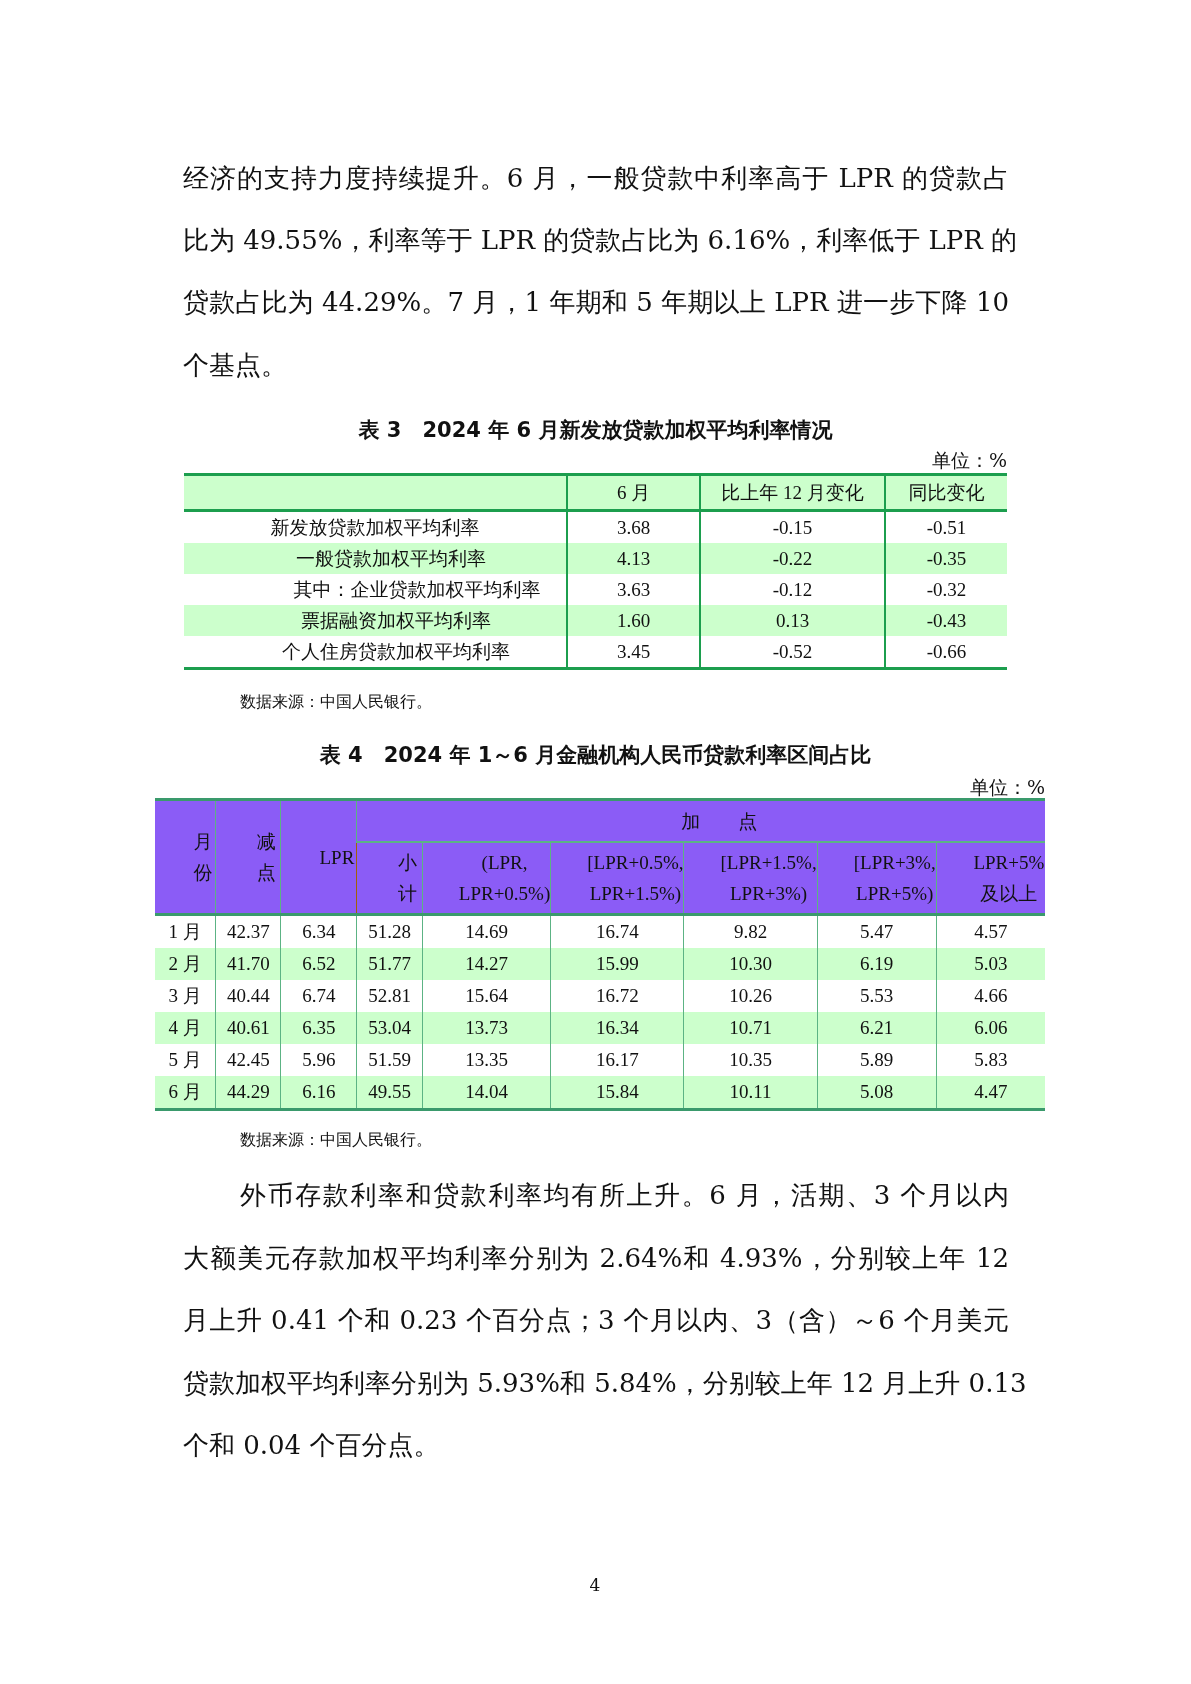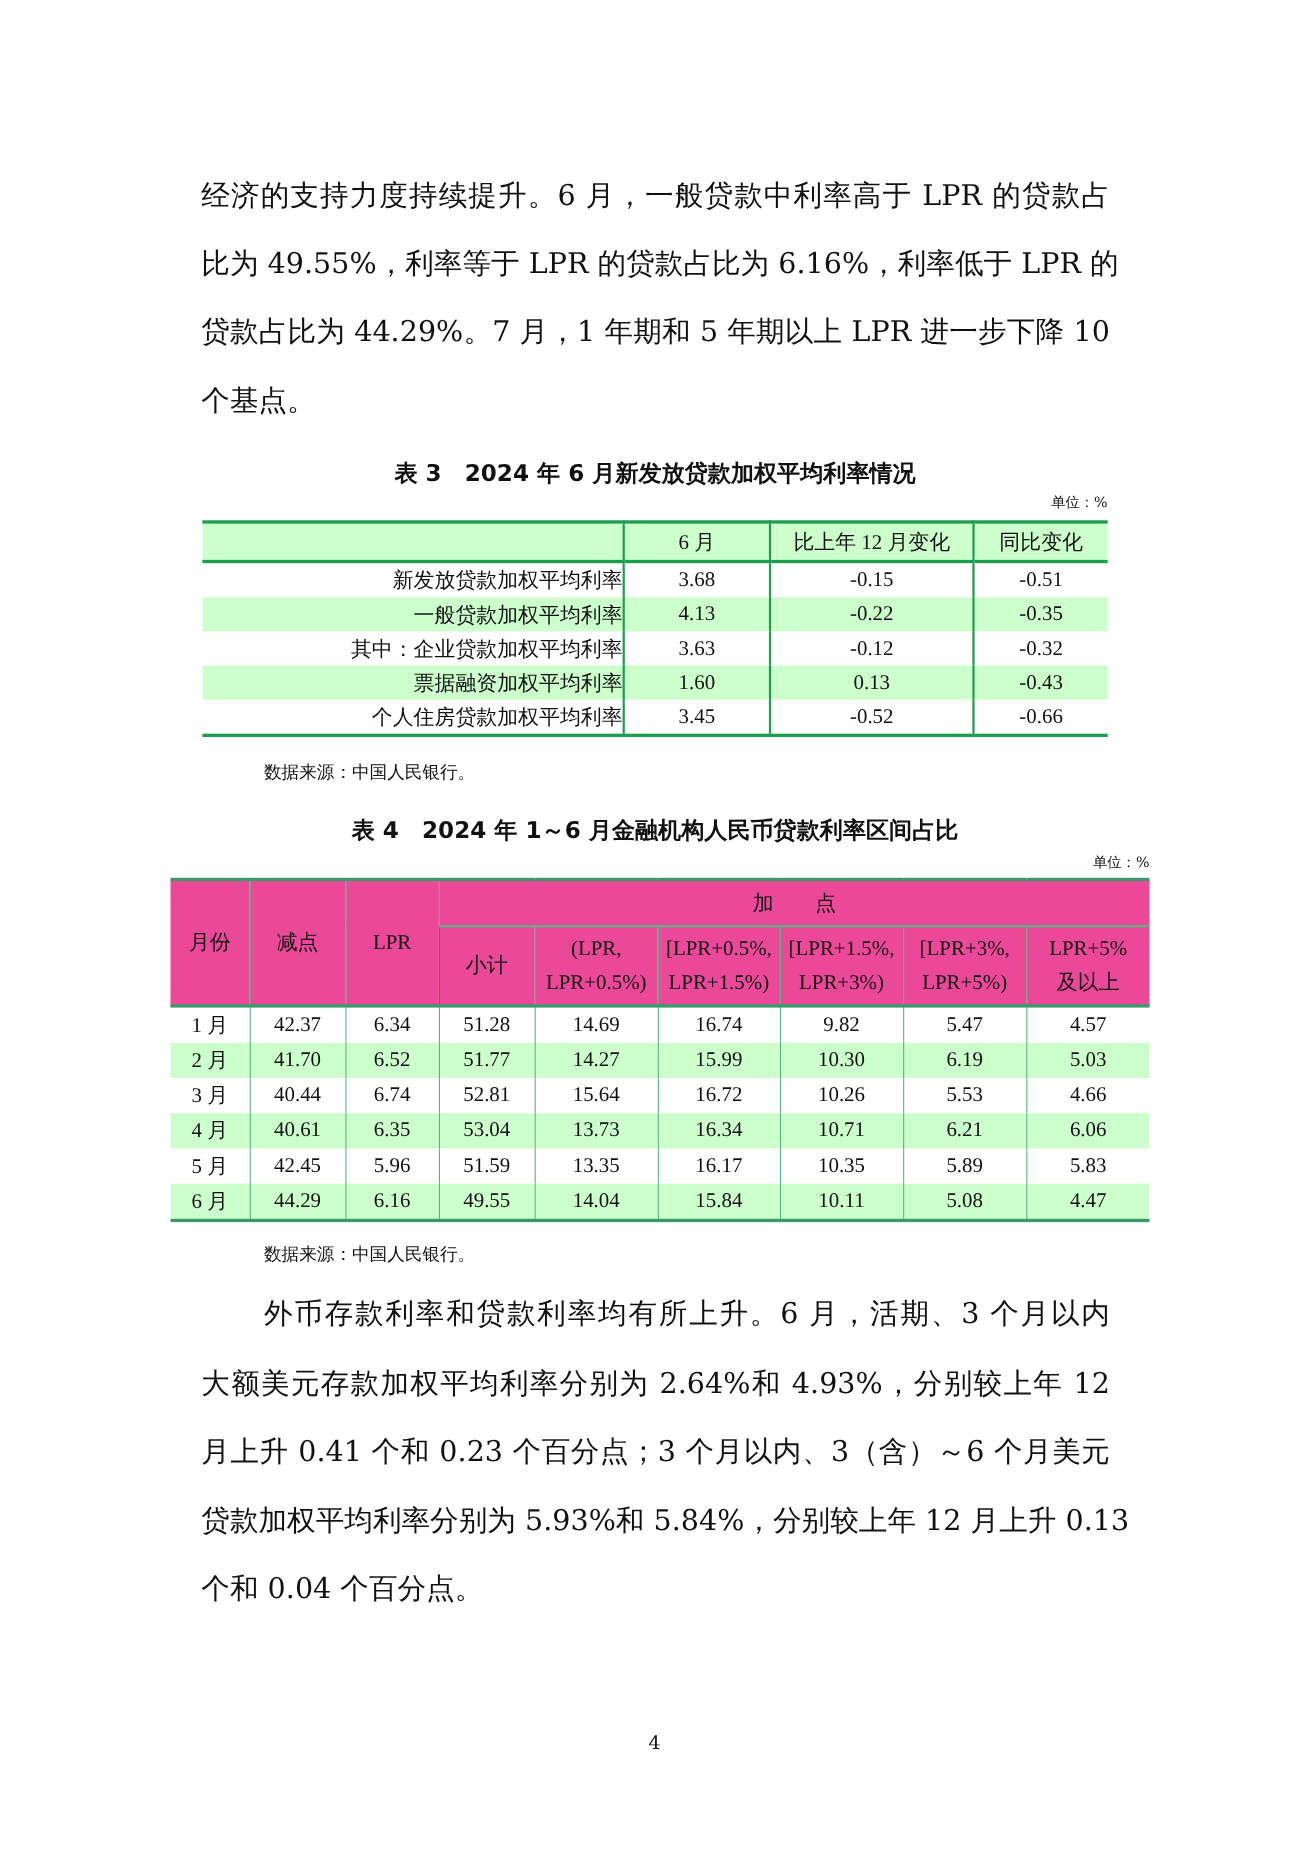--- a/index.html
+++ b/index.html
@@ -3,33 +3,33 @@
 <meta charset="utf-8">
 <style>
   html, body { margin:0; padding:0; background:#ffffff; }
   body { width:1191px; height:1684px; position:relative; overflow:hidden;
          font-family:"DejaVu Serif","Liberation Serif",serif; color:#111; }
   .para-line { position:absolute; left:183px; width:826px; height:40px; line-height:40px;
                font-size:26px; white-space:nowrap; text-align:justify; text-align-last:justify; }
   .para-line.last { text-align-last:left; }
   .tbl-title { position:absolute; left:0; width:1191px; text-align:center;
                font-family:"DejaVu Sans","Liberation Sans",sans-serif; font-size:21px; font-weight:bold; }
-  .unit { position:absolute; font-size:13px; text-align:right; }
+  .unit { position:absolute; font-size:19px; text-align:right; }
   .source { position:absolute; left:240px; font-size:16px; }
   table { position:absolute; border-collapse:collapse; font-family:"Liberation Serif","DejaVu Serif",serif; font-size:19px; }
   .t3 { left:184px; top:473px; width:823px; border-top:3px solid #1c9e4e; border-bottom:3px solid #1c9e4e; }
   .t3 th, .t3 td { height:31px; padding:0; text-align:center; font-weight:normal; }
   .t3 th { background:#ccffcc; height:33px; border-bottom:3px solid #1c9e4e; }
   .t3 td.num, .t3 th.num { border-left:2px solid #1c9e4e; }
-  .t3 td.label { text-align:right; }
+  .t3 td.label { text-align:center; }
   .t3 tr.alt td { background:#ccffcc; }
   .t4 { left:155px; top:798px; width:890px; border-top:3px solid #3a9a6c; border-bottom:3px solid #3a9a6c; }
   .t4 th, .t4 td { padding:0; text-align:center; font-weight:normal; border-left:1px solid #5cb384; }
   .t4 th:first-child, .t4 td:first-child { border-left:none;font-family:Liberation Serif, serif; }
-  .t4 th { background:#ec4899; line-height:31px; }
+  .t4 th { background:#8b5cf6; line-height:31px;padding-left:36px; }
   .t4 thead tr.r1 th { height:40px; border-bottom:2px solid #5cb384; }
   .t4 thead tr.r2 th { height:70px; }
   .t4 thead { border-bottom:3px solid #3a9a6c; }
   .t4 td { height:32px; }
   .t4 tr.alt td { background:#ccffcc; }
   .page-num { position:absolute; left:585px; top:1575px; width:20px; text-align:center; font-size:17px; }
 </style>
 </head>
 <body>
 

